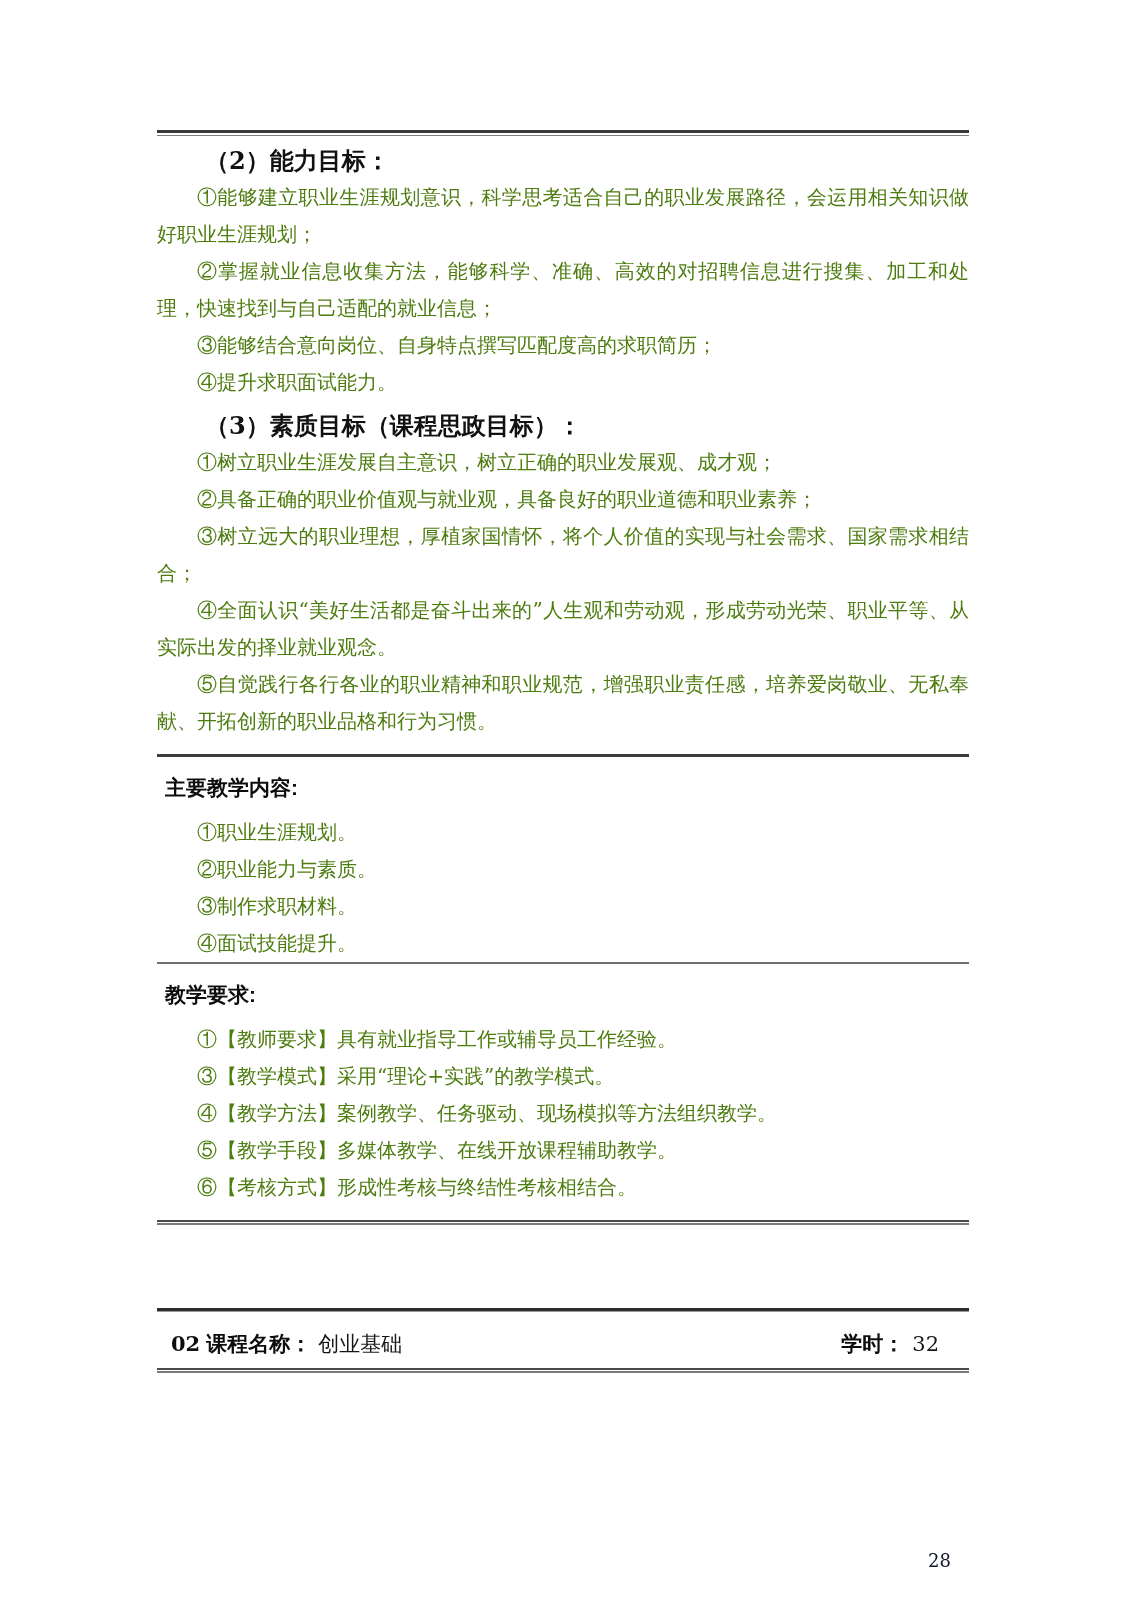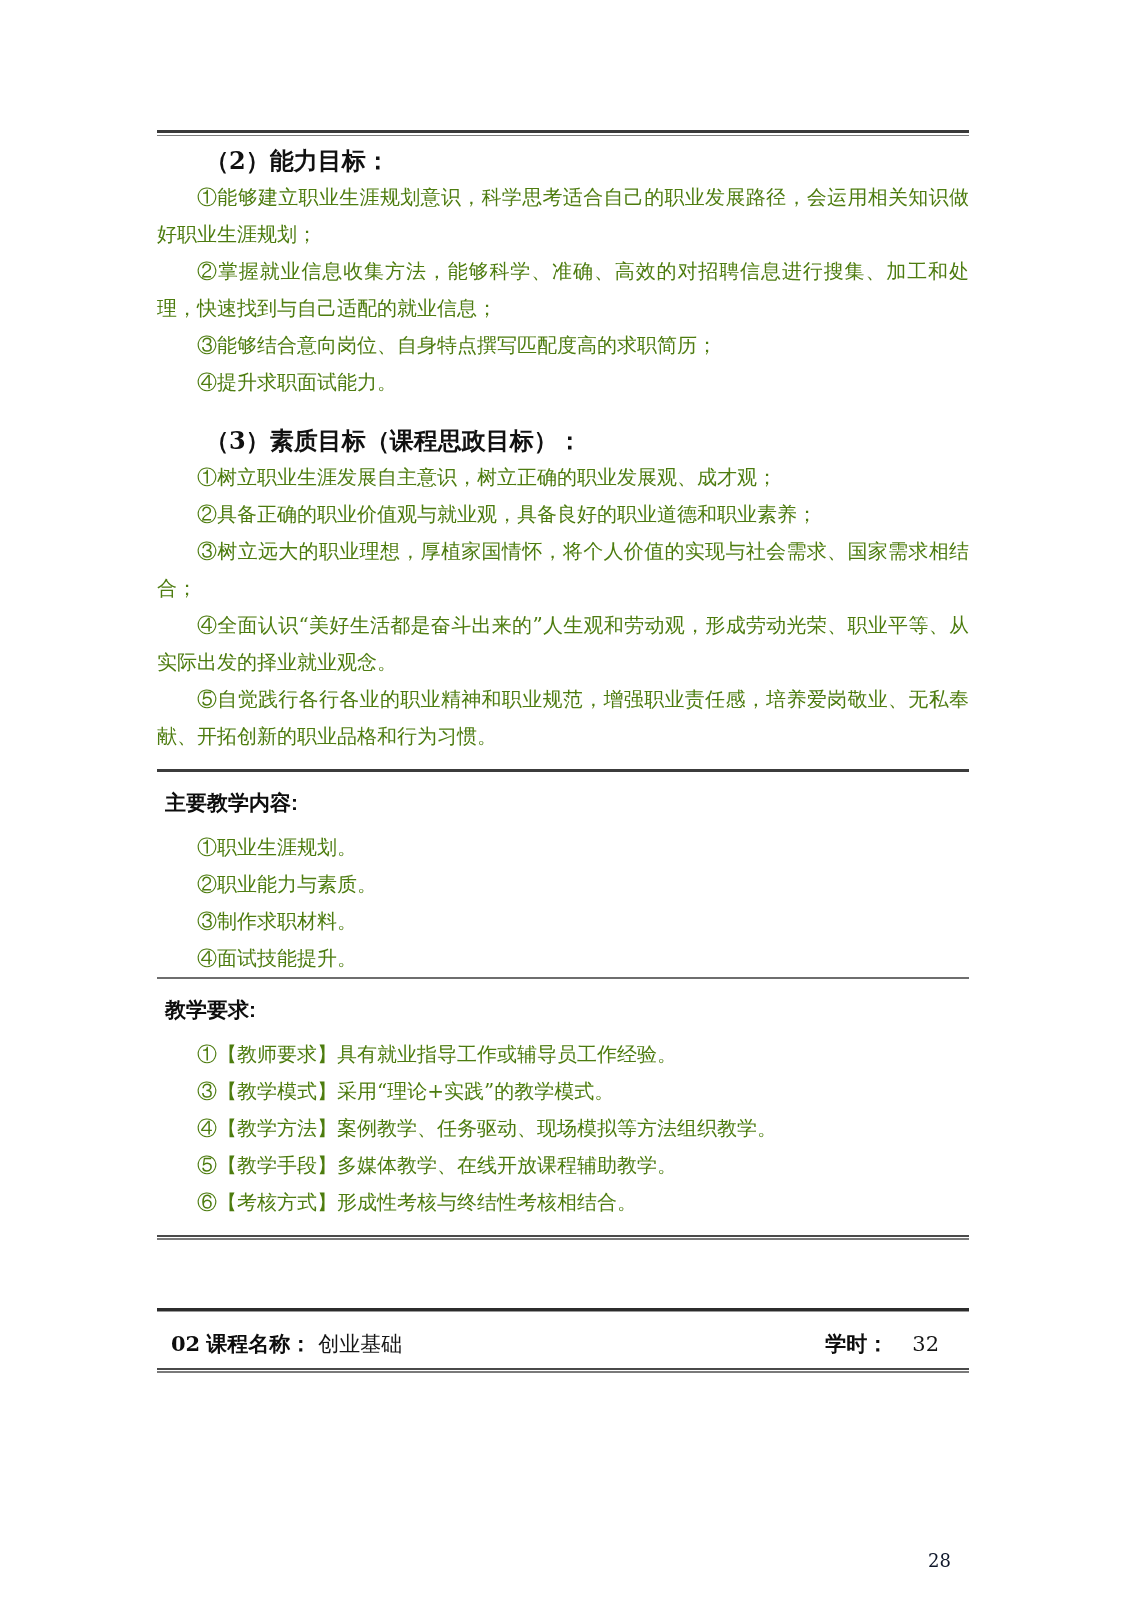--- a/index.html
+++ b/index.html
@@ -46,21 +46,21 @@
   }
   p.h-sans {
     font-size: 21px;
     line-height: 37px;
     font-weight: bold;
     font-family: "Liberation Sans", "DejaVu Sans", sans-serif;
     color: #0d0d0d;
     padding-left: 8px;
     margin-bottom: 8px;
   }
-  .sec-objectives p.h-serif.second { margin-top: 21px; }
+  .sec-objectives p.h-serif.second { margin-top: 6px; }
 
   
   .course-table {
     position: absolute;
     left: 157px; top: 1308px;
     width: 812px;
   }
   .course-row {
     height: 56px;
     display: flex;
@@ -79,21 +79,21 @@
   .course-number { font-family: "DejaVu Serif", serif; font-weight: bold; }
   .course-name {
     font-family: "Liberation Sans", "DejaVu Sans", sans-serif;
     font-weight: normal;
     color: #161616;
     margin-left: 1px;
   }
   .hours-value {
     font-family: "DejaVu Serif", "Liberation Serif", serif;
     font-weight: normal;
-    margin-left: 24px;
+    margin-left: 8px;
     color: #161616;
   }
   .course-hours { display: flex; align-items: baseline; }
 
   .page-number {
     position: absolute;
     left: 928px; top: 1550px;
     font-size: 18px;
     font-family: "DejaVu Serif", "Liberation Serif", serif;
     color: #0f172a;

